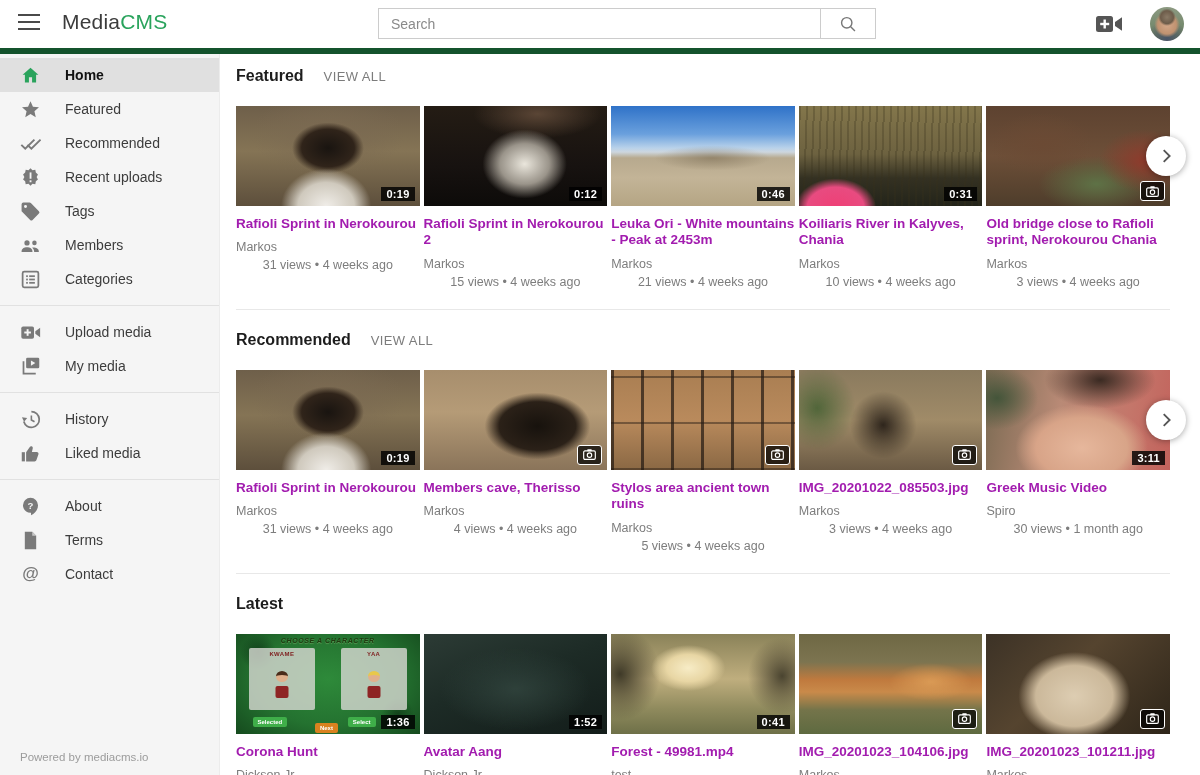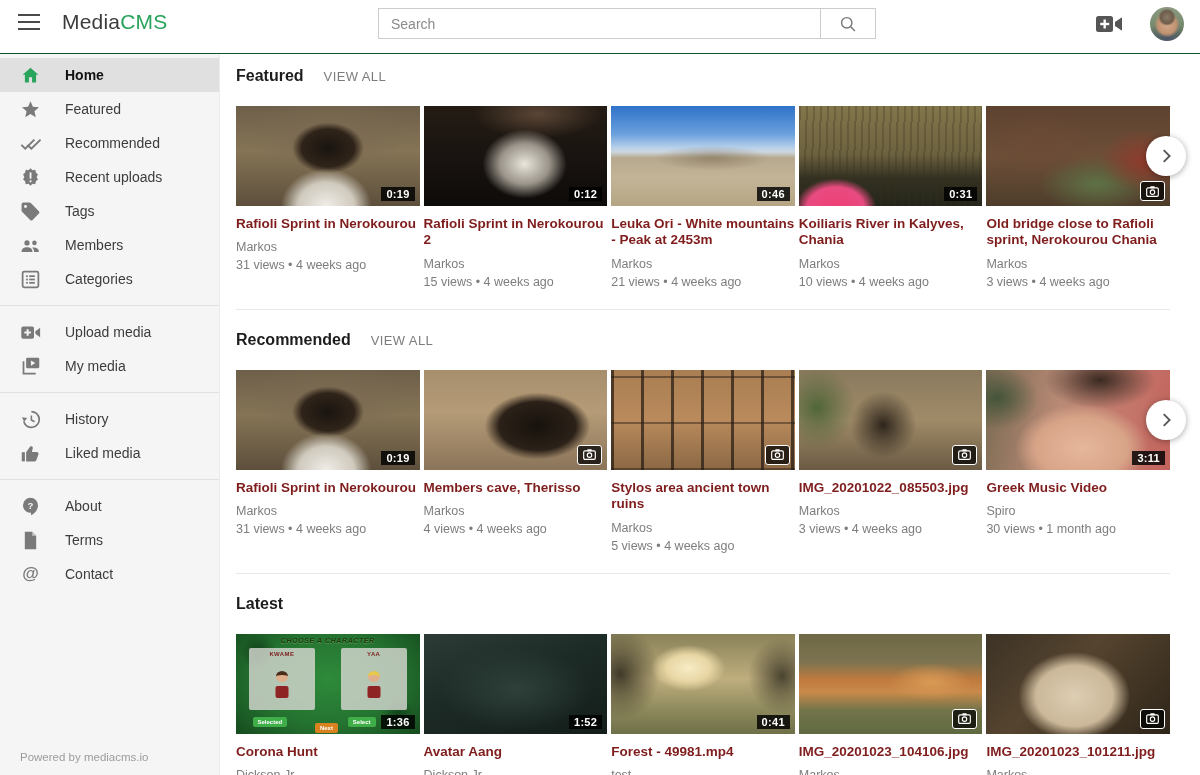--- a/index.html
+++ b/index.html
@@ -2,21 +2,21 @@
 <html><head>
 <meta charset="utf-8">
 <style>
   * { margin:0; padding:0; box-sizing:border-box; }
   html,body { width:1200px; height:775px; overflow:hidden; }
   body { font-family:"Liberation Sans","DejaVu Sans",sans-serif; background:#fff; color:#212121; }
   .page { position:relative; width:1200px; height:775px; overflow:hidden; }
 
   
   .header { position:absolute; top:0; left:0; right:0; height:54px; background:#fff;
-            border-bottom:1px solid #14532d; z-index:20; }
+            border-bottom:6px solid #14532d; z-index:20; }
   .hamburger { position:absolute; left:18px; top:14px; width:22px; height:16px; cursor:pointer; }
   .hamburger span { display:block; height:2px; background:#4a4a4a; margin-bottom:5px; }
   .logo { position:absolute; left:62px; top:10px; font-size:21px; letter-spacing:.2px; cursor:pointer; }
   .logo .p1 { color:#3c3c3c; }
   .logo .p2 { color:#29a35c; }
   .searchbox { position:absolute; left:330px; top:8px; width:546px; height:31px; display:flex;padding-left:48px; }
   .searchbox input { flex:1; border:1px solid #ccc; border-right:none; padding:0 12px; font-size:14px;
                      color:#333; outline:none; font-family:inherit; background:#fff; }
   .searchbox input::placeholder { color:#8a8a8a; }
   .search-btn { width:56px; border:1px solid #ccc; background:#fff; display:flex; align-items:center;
@@ -54,24 +54,24 @@
   .view-all { margin-left:20px; font-size:13px; color:#7c7c7c; letter-spacing:.4px; cursor:pointer; }
   .grid { position:relative; margin-top:21px; display:grid; grid-template-columns:repeat(5,1fr);
           column-gap:4px; }
   .card { cursor:pointer; }
   .thumb { position:relative; height:100px; background:#888; overflow:hidden; }
   .dur { position:absolute; right:5px; bottom:5px; background:rgba(0,0,0,.82); color:#fff;
          font-size:11px; font-weight:bold; padding:1px 5px; border-radius:0; letter-spacing:.3px; }
   .photo-badge { position:absolute; right:5px; bottom:5px; width:25px; height:20px;
                  background:rgba(0,0,0,.72); border:1.5px solid #fff; border-radius:3px;
                  display:flex; align-items:center; justify-content:center; }
-  .card-title { margin-top:10px; font-size:13.5px; font-weight:bold; color:#7f1d1d; line-height:1.22;
+  .card-title { margin-top:10px; font-size:13.5px; font-weight:bold; color:#a21caf; line-height:1.22;
                 max-height:34px; overflow:hidden; }
   .card-author { margin-top:8px; font-size:12.5px; color:#7d7d7d; }
-  .card-meta { margin-top:4px; font-size:12.5px; color:#7d7d7d; }
+  .card-meta { margin-top:4px; font-size:12.5px; color:#7d7d7d;text-align:center; }
   .next-btn { position:absolute; right:-16px; top:30px; width:40px; height:40px; border-radius:50%;
               background:#fff; box-shadow:0 1px 6px rgba(0,0,0,.35); display:flex; align-items:center;
               justify-content:center; cursor:pointer; z-index:6; }
 
   
   .t-arch { background:
       radial-gradient(ellipse 34% 52% at 49% 100%, #f0ede8 0%, #cfc9bd 45%, rgba(160,150,130,0) 72%),
       radial-gradient(ellipse 26% 34% at 50% 42%, #191410 0%, #30241a 55%, rgba(90,70,50,0) 75%),
       radial-gradient(ellipse 60% 60% at 50% 28%, #7b6a52 0%, rgba(0,0,0,0) 70%),
       linear-gradient(180deg,#6e5f4a 0%, #857455 45%, #5d4f3c 100%); }

